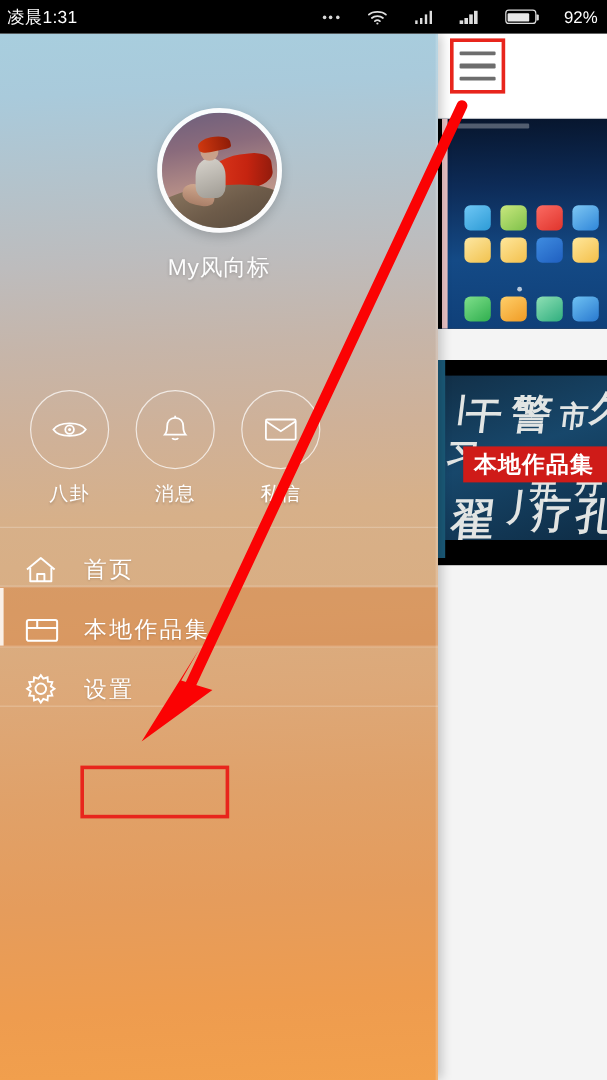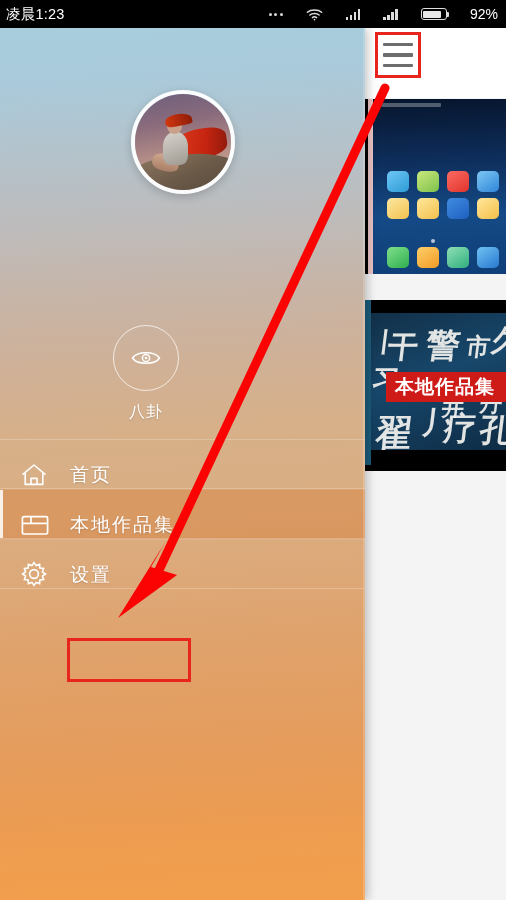--- a/index.html
+++ b/index.html
@@ -203,33 +203,53 @@
     <div id="profile">
       <div id="avatar">
         <div class="av-sky"></div>
         <div class="av-cape"></div>
         <div class="av-rock"></div>
         <div class="av-legs"></div>
         <div class="av-body"></div>
         <div class="av-head"></div>
         <div class="av-hair"></div>
       </div>
+      <div id="username">My风向标</div>
     </div>
 
     <div id="circlerow">
       <div class="circ-item">
         <div class="circ">
           <svg width="30" height="20" viewBox="0 0 30 20" fill="none" stroke="#ffffff" stroke-width="1.5">
             <path d="M1.5 10 C6 3, 24 3, 28.5 10 C24 17, 6 17, 1.5 10 Z"></path>
             <circle cx="15" cy="10" r="3.6"></circle>
               <circle cx="15" cy="10" r="1.3" fill="#fff" stroke="none"></circle>
           </svg>
         </div>
         <div class="circ-label">八卦</div>
       </div>
+      <div class="circ-item">
+        <div class="circ">
+          <svg width="24" height="26" viewBox="0 0 24 26" fill="none" stroke="#ffffff" stroke-width="1.5">
+            <path d="M12 3.2 C7.6 3.2 5.3 6.4 5.3 10.3 C5.3 15 3.4 17.2 3.4 17.2 L20.6 17.2 C20.6 17.2 18.7 15 18.7 10.3 C18.7 6.4 16.4 3.2 12 3.2 Z"></path>
+            <path d="M12 1.4 L12 3.2"></path>
+              <path d="M9.6 20 C10.1 21.5 13.9 21.5 14.4 20"></path>
+          </svg>
+        </div>
+        <div class="circ-label">消息</div>
+      </div>
+      <div class="circ-item">
+        <div class="circ">
+          <svg width="28" height="22" viewBox="0 0 28 22" fill="none" stroke="#ffffff" stroke-width="1.5">
+            <rect x="1.6" y="2.6" width="24.8" height="16.8" rx="1.2"></rect>
+            <path d="M1.6 4 L14 12.4 L26.4 4"></path>
+          </svg>
+        </div>
+        <div class="circ-label">私信</div>
+      </div>
     </div>
 
     <div id="menu">
       <div class="menu-row">
         <div class="menu-icon">
           <svg width="28" height="26" viewBox="0 0 28 26" fill="none" stroke="#ffffff" stroke-width="1.6" stroke-linejoin="round">
             <path d="M2.5 12.6 L14 3 L25.5 12.6"></path>
             <path d="M5.2 11.2 L5.2 22.4 L22.8 22.4 L22.8 11.2"></path>
             <path d="M11 22.4 L11 16.4 L17 16.4 L17 22.4"></path>
           </svg>
@@ -262,21 +282,21 @@
   </div>
 
   <div id="localbox"></div>
 
   <svg id="arrow" viewBox="0 0 506 900">
     <path d="M385 88 L152 585" stroke="#fb0203" stroke-width="9" stroke-linecap="round" fill="none"></path>
     <path d="M118 618 L177 575 L151 567 L166 541 Z" fill="#fb0203"></path>
   </svg>
 
   <div id="statusbar">
-    <div class="clock">凌晨1:23</div>
+    <div class="clock">凌晨1:31</div>
     <div class="right">
       <span class="dots">
           <i></i>
           <i></i>
           <i></i>
         </span>
       <svg width="17" height="13" viewBox="0 0 17 13" fill="none" stroke="#ddd" stroke-width="1.5" stroke-linecap="round">
         <path d="M1.4 4.2 C4.6 1.2 12.4 1.2 15.6 4.2"></path>
         <path d="M3.9 7 C6.1 5 10.9 5 13.1 7"></path>
         <path d="M6.4 9.6 C7.6 8.6 9.4 8.6 10.6 9.6"></path>

